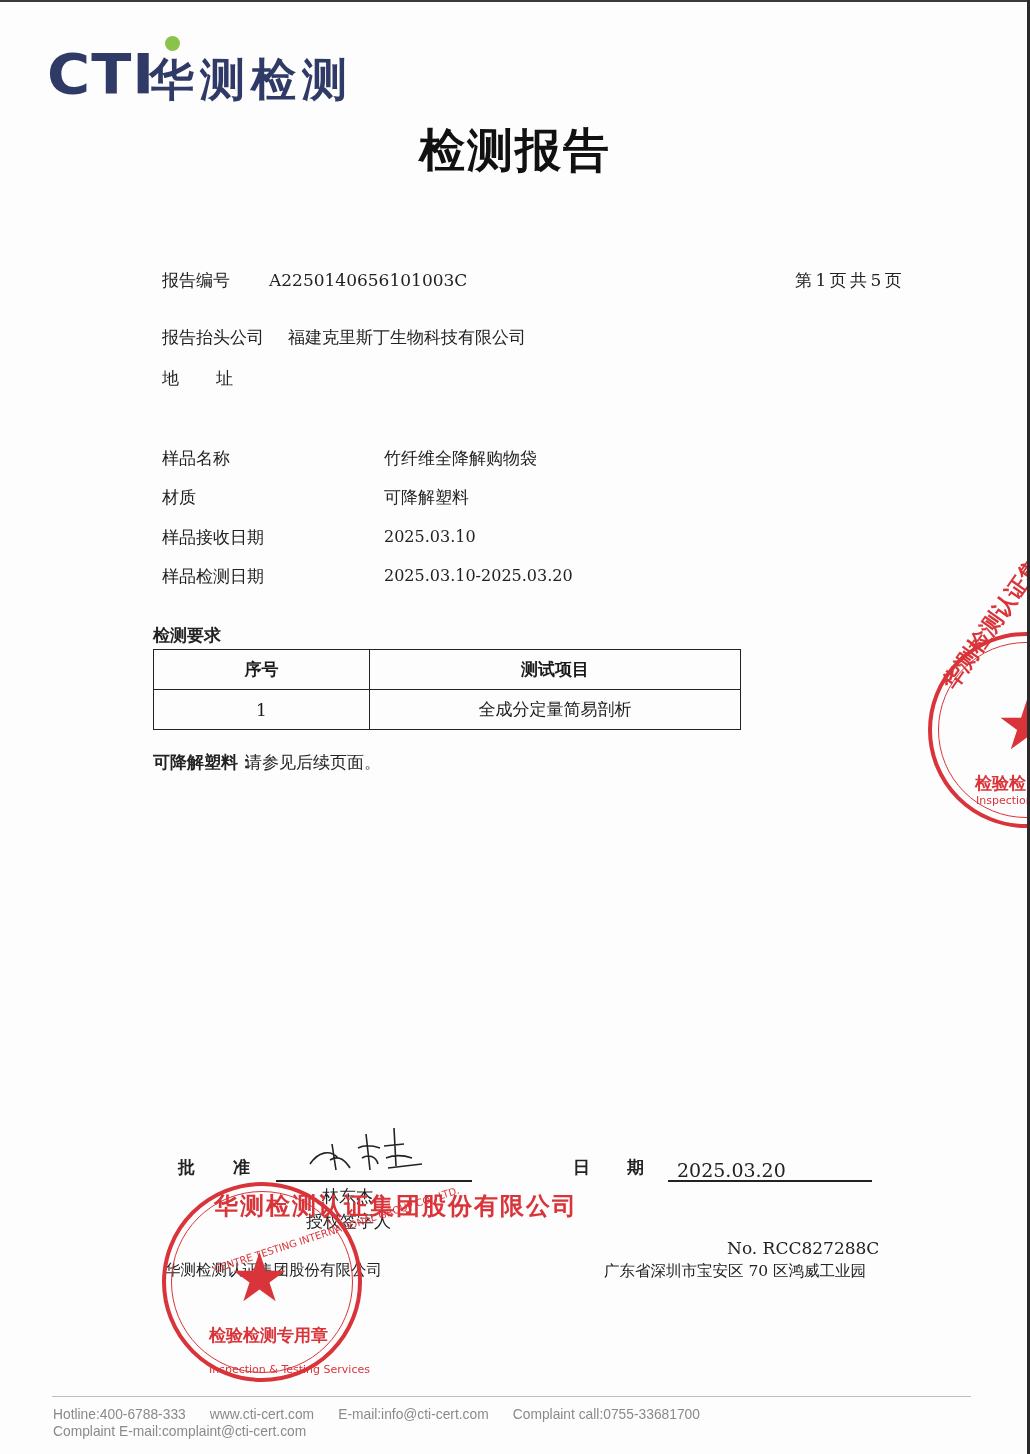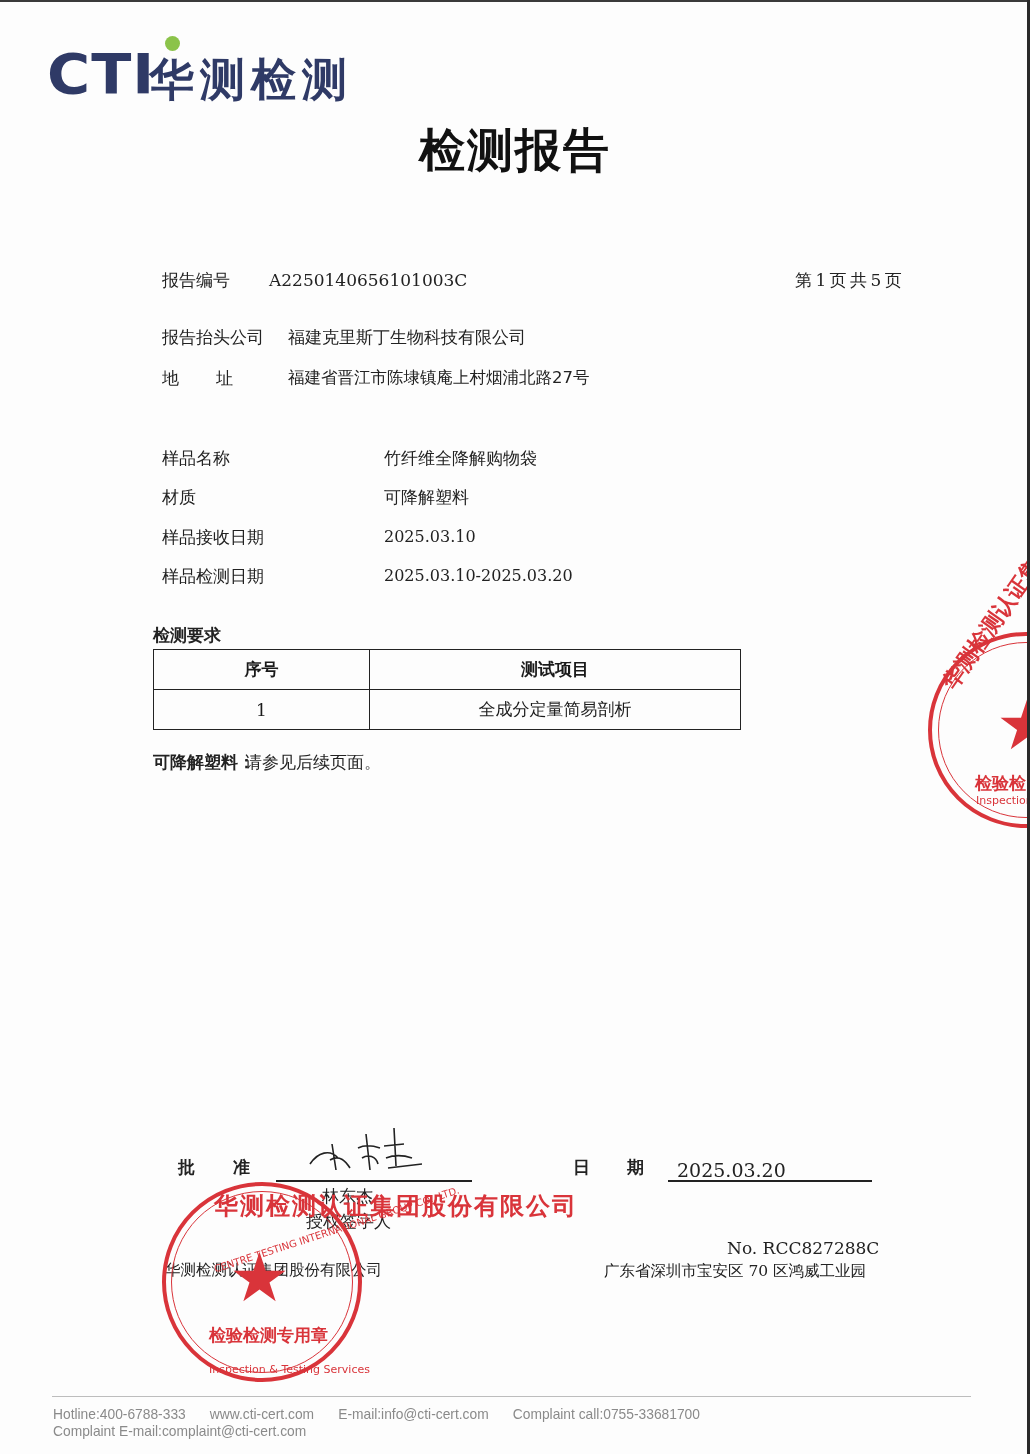--- a/index.html
+++ b/index.html
@@ -53,21 +53,20 @@
 
   <span class="txt" style="left:162px; top:267px;">报告编号</span>
   <span class="txt" style="left:269px; top:268px; font-size:17px;">A2250140656101003C</span>
   <span class="txt" style="left:795px; top:267px; word-spacing:-2px;">第 1 页  共 5 页</span>
 
   <span class="txt" style="left:162px; top:324px;">报告抬头公司</span>
   <span class="txt bold" style="left:288px; top:324px; font-weight:normal; font-family:'DejaVu Sans',sans-serif; font-size:17px;">福建克里斯丁生物科技有限公司</span>
 
   <span class="txt" style="left:162px; top:365px;">地</span>
   <span class="txt" style="left:216px; top:365px;">址</span>
-  <span class="txt" style="left:288px; top:365px; font-family:'DejaVu Sans',sans-serif; font-size:16.5px;">福建省晋江市陈埭镇庵上村烟浦北路27号</span>
 
 
   <span class="txt" style="left:162px; top:445px;">样品名称</span>
   <span class="txt" style="left:384px; top:445px;">竹纤维全降解购物袋</span>
 
   <span class="txt" style="left:162px; top:484px;">材质</span>
   <span class="txt" style="left:384px; top:484px;text-align:right;">可降解塑料</span>
 
   <span class="txt" style="left:162px; top:524px;">样品接收日期</span>
   <span class="txt" style="left:384px; top:525px; font-size:16px;">2025.03.10</span>

